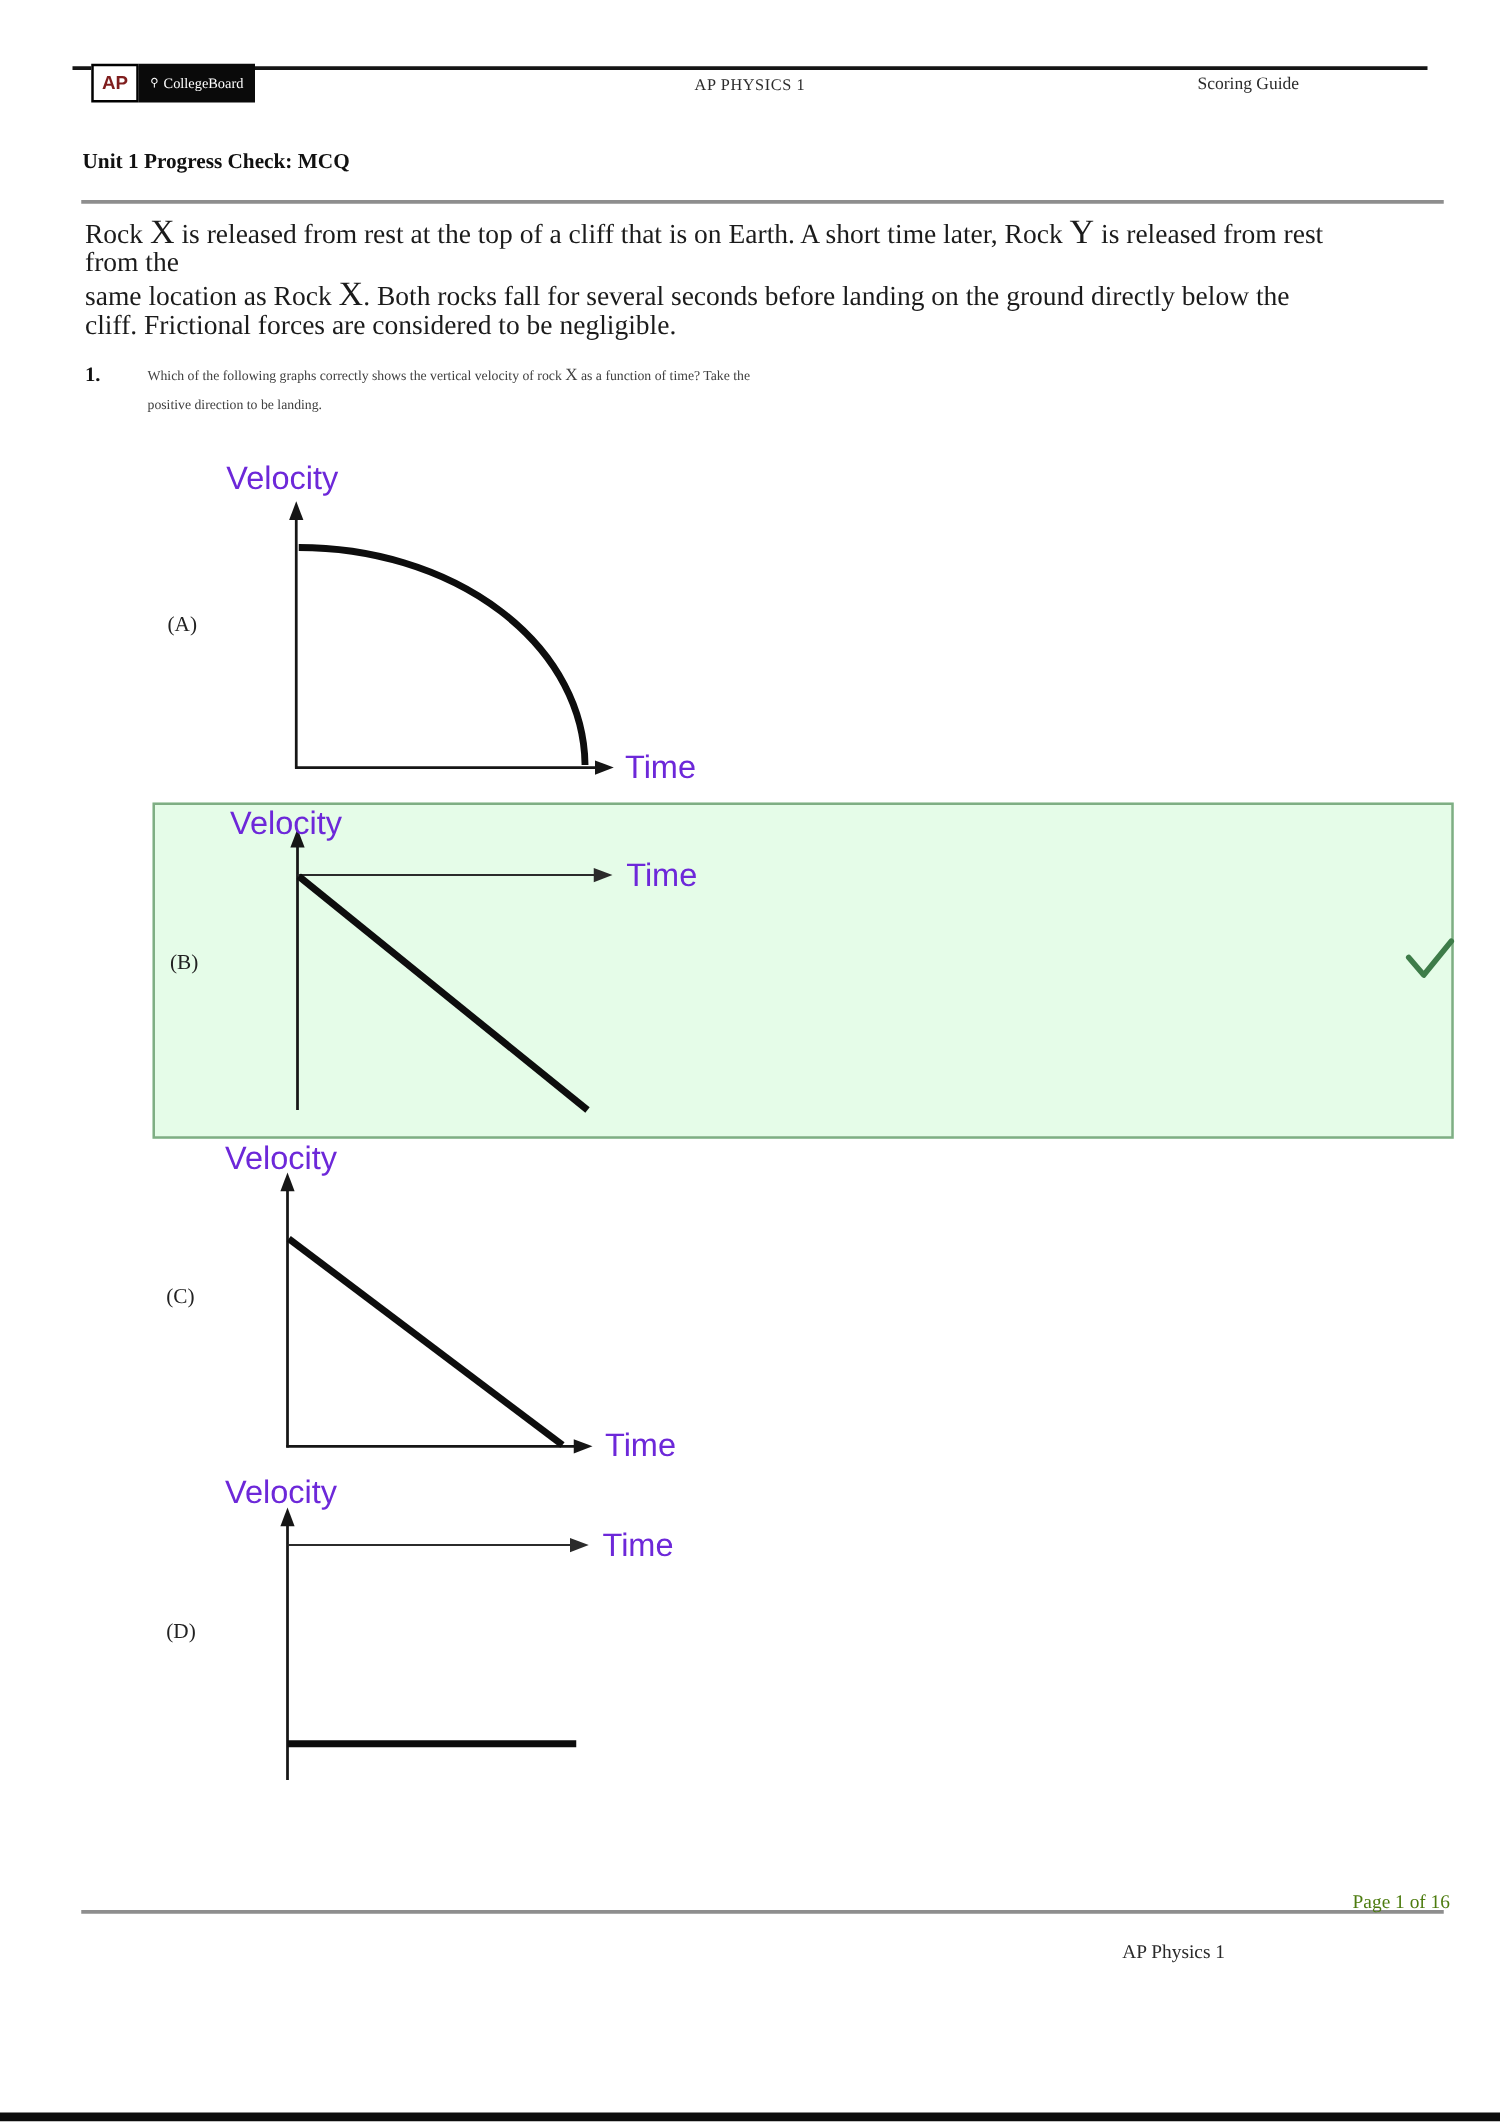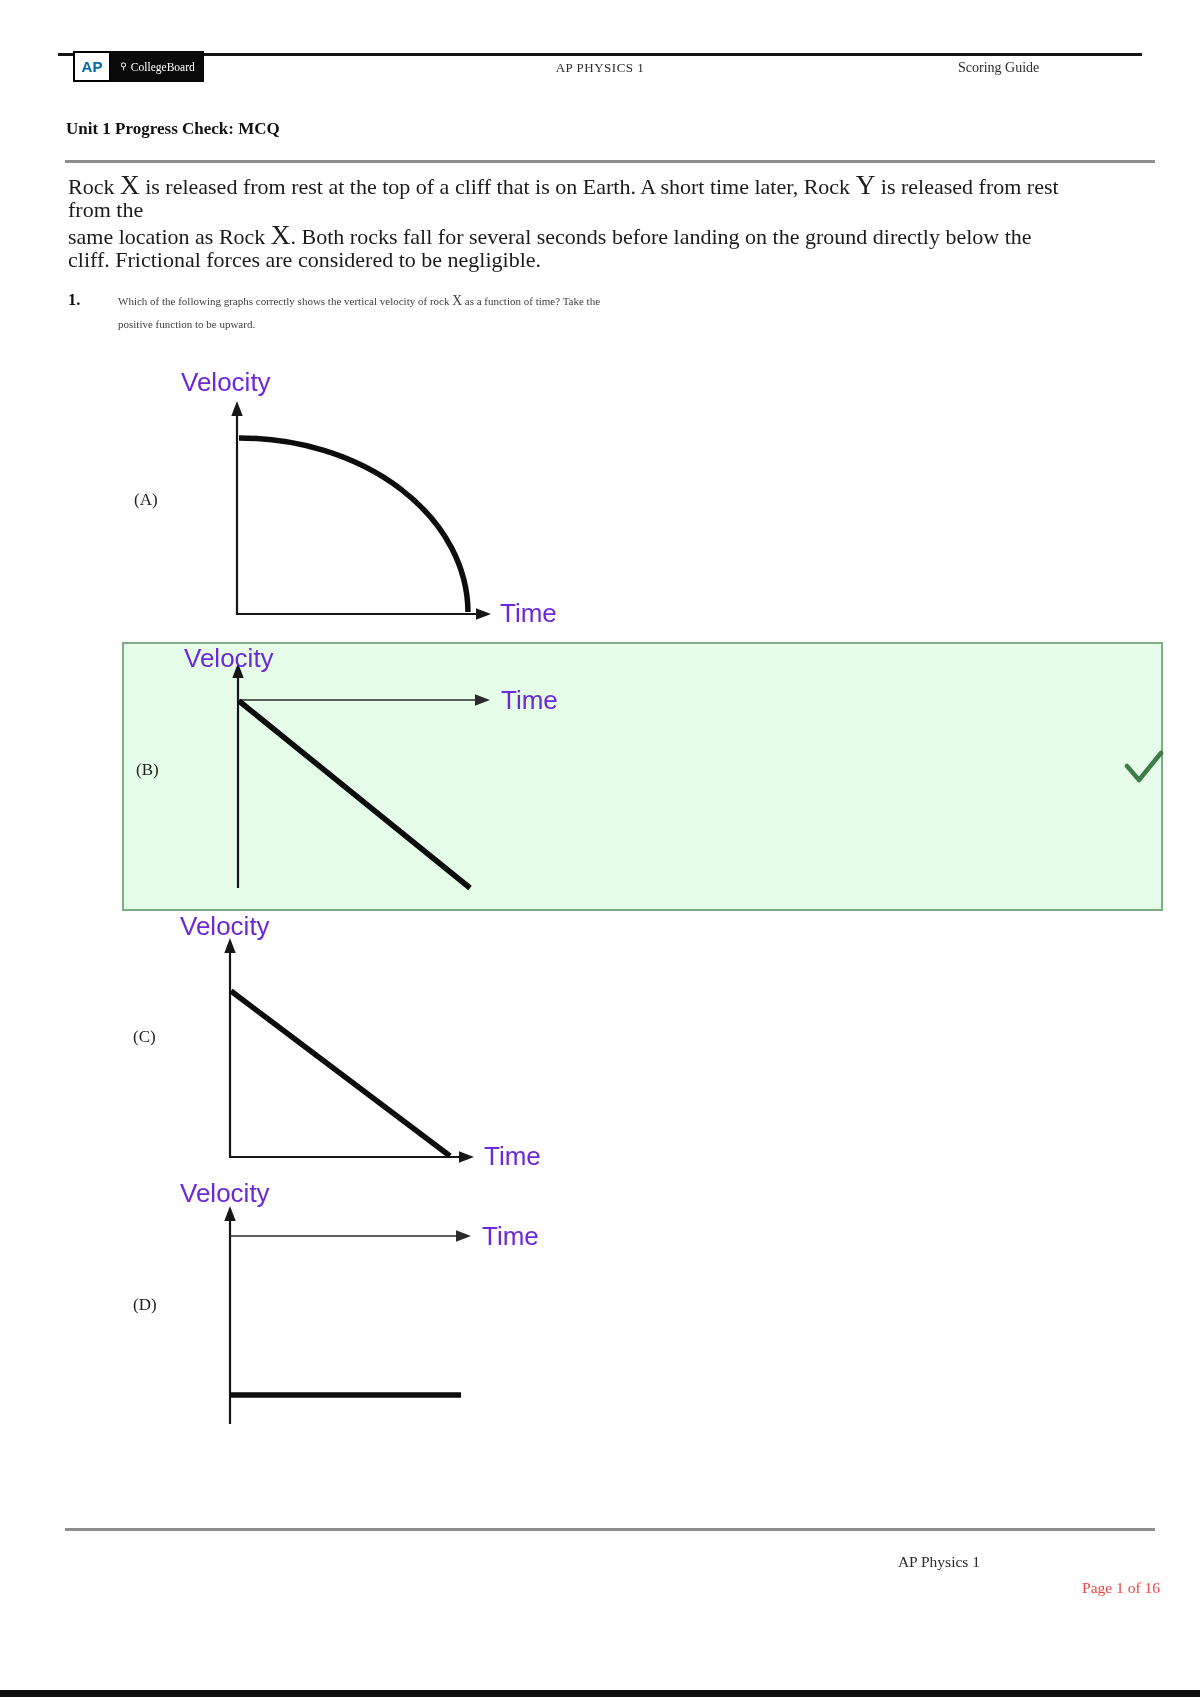--- a/index.html
+++ b/index.html
@@ -7,21 +7,21 @@
     position:relative; width:1200px; height:1700px; background:#ffffff;
     font-family:"Liberation Serif", serif; color:#1d1d1d; overflow:hidden;
   }
   .abs { position:absolute; }
 
   
   .top-rule { left:58px; top:53px; width:1084px; height:3px; background:#151515; }
   .ap-box {
     left:73px; top:51px; width:38px; height:31px; background:#ffffff;
     border:2.5px solid #000; box-sizing:border-box; display:flex; align-items:center; justify-content:center;
-    font-family:"Liberation Sans", sans-serif; font-weight:bold; font-size:15px; color:#0369a1; z-index:3;
+    font-family:"Liberation Sans", sans-serif; font-weight:bold; font-size:15px; color:#7f1d1d; z-index:3;
   }
   .cb-box {
     left:111px; top:51px; width:93px; height:31px; background:#0a0a0a;
     display:flex; align-items:center; justify-content:center; gap:4px;
     color:#ffffff; font-family:"Liberation Serif", serif; font-size:11.5px; z-index:3;
   }
   .cb-acorn { font-size:9px; line-height:1; }
   .hdr-center { left:400px; top:60px; width:400px; text-align:center; font-size:13px; color:#2b2b2b; letter-spacing:0.5px; }
   .hdr-right  { left:958px; top:60px; width:200px; text-align:left; font-size:14px; color:#2b2b2b; }
 
@@ -39,21 +39,21 @@
 
   .highlight-box {
     left:122px; top:642px; width:1041px; height:269px; box-sizing:border-box;
     z-index:0;
   }
   .overlay { position:absolute; left:0; top:0; z-index:1; pointer-events:none; }
   .lbl { position:absolute; }
 
   .footer-rule { left:65px; top:1528px; width:1090px; height:2.5px; background:#8e8e8e; }
   .footer-course { left:760px; top:1553px; width:220px; text-align:right; font-size:15.5px; color:#2a2a2a; }
-  .footer-page   { left:1000px; top:1579px; width:160px; text-align:right; font-size:15.5px; color:#ef4444; }
+  .footer-page   { left:1000px; top:1513px; width:160px; text-align:right; font-size:15.5px; color:#4d7c0f; }
   .bottom-bar { left:0; top:1690px; width:1200px; height:7px; background:#0d0d0d; }
 </style>
 </head>
 <body>
 
 <div class="page">
 
   <div class="abs top-rule"></div>
   <div class="abs ap-box">
     <span>AP</span>
@@ -64,21 +64,21 @@
   </div>
   <div class="abs hdr-center">AP PHYSICS 1</div>
   <div class="abs hdr-right">Scoring Guide</div>
 
   <div class="abs doc-title">Unit 1 Progress Check: MCQ</div>
   <div class="abs title-rule"></div>
 
   <div class="abs stimulus"><span>Rock </span><span class="math-var">X</span><span> is released from rest at the top of a cliff that is on Earth. A short time later, Rock </span><span class="math-var">Y</span><span> is released from rest from the</span><br><span>same location as Rock </span><span class="math-var">X</span><span>. Both rocks fall for several seconds before landing on the ground directly below the</span><br><span>cliff. Frictional forces are considered to be negligible.</span></div>
 
   <div class="abs q-number">1.</div>
-  <div class="abs q-text"><span>Which of the following graphs correctly shows the vertical velocity of rock </span><span class="math-var">X</span><span> as a function of time? Take the</span><br><span>positive function to be upward.</span></div>
+  <div class="abs q-text"><span>Which of the following graphs correctly shows the vertical velocity of rock </span><span class="math-var">X</span><span> as a function of time? Take the</span><br><span>positive direction to be landing.</span></div>
 
   <div class="abs highlight-box" id="highlight-box" style="background: rgb(229, 252, 232); border: 2px solid rgb(127, 174, 132);"></div>
 
   <svg class="overlay" width="1200" height="1700" viewBox="0 0 1200 1700">
 
     <g>
       <line x1="237" y1="411" x2="237" y2="615" stroke="#161616" stroke-width="2.2"></line>
       <polygon points="237,401 231.3,416 242.7,416" fill="#161616"></polygon>
       <line x1="236" y1="614" x2="479" y2="614" stroke="#161616" stroke-width="2.2"></line>
       <polygon points="491,614 476,608.3 476,619.7" fill="#161616"></polygon>

